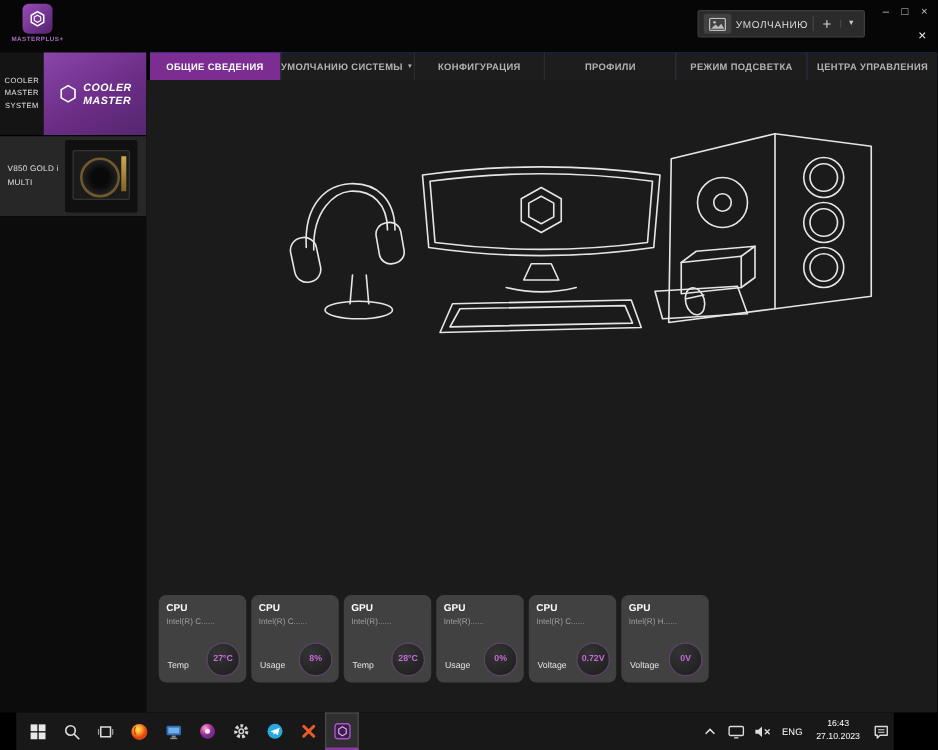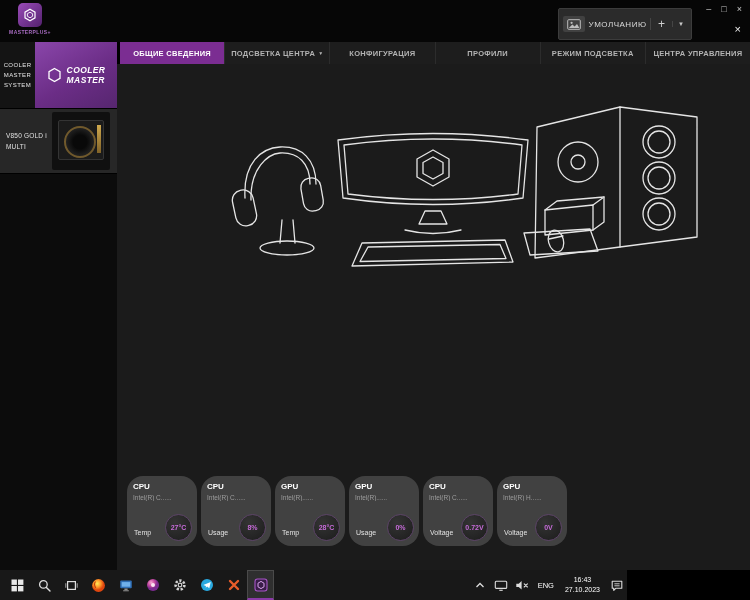--- a/index.html
+++ b/index.html
@@ -11,21 +11,21 @@
   }
   
   .app-window { position:absolute; left:0; top:0; width:750px; height:570px; background:#000; }
 
   
   .titlebar { position:absolute; left:0; top:0; width:750px; height:42px; background:#060606; }
   .mp-logo { position:absolute; left:9px; top:3px; width:42px; text-align:center; }
   .mp-logo-icon { width:24px; height:24px; margin:0 auto; border-radius:5px;
     background:linear-gradient(135deg,#9a4cb8,#53216e); display:flex; align-items:center; justify-content:center; }
   .mp-logo-text { margin-top:2px; font-size:5px; font-weight:bold; letter-spacing:.4px; color:#a86cc2; }
-  .profile { position:absolute; right:58px; top:8px; width:134px; height:32px;
+  .profile { position:absolute; right:58px; top:8px; width:134px; height:22px;
     background:#2b2b2b; border:1px solid #3c3c3c; border-radius:2px; display:flex; align-items:center; cursor:pointer; }
   .profile-img { width:22px; height:16px; margin-left:4px; background:#414141; border-radius:2px;
     display:flex; align-items:center; justify-content:center; }
   .profile-label { flex:1; text-align:center; color:#dcdcdc; font-size:8px; letter-spacing:.5px; }
   .profile-add { color:#d0d0d0; font-size:12px; line-height:12px; padding:0 7px; border-left:1px solid #454545; }
   .profile-caret { color:#c8c8c8; font-size:6px; padding:0 7px 0 5px; border-left:1px solid #454545; }
   .win-controls { position:absolute; top:4px; right:8px; display:flex; gap:10px; color:#c8c8c8; font-size:9px; }
   .win-controls span { cursor:pointer; }
   .panel-close { position:absolute; top:23px; right:9px; color:#f2f2f2; font-size:11px; cursor:pointer; }
 
@@ -56,31 +56,31 @@
   .psu-fan { position:absolute; left:12px; top:14px; width:32px; height:32px; border-radius:50%;
     border:2px solid #70592c; background:radial-gradient(circle,#090909 35%,#242424 75%); }
   .psu-gold { position:absolute; right:9px; top:13px; width:4px; height:28px;
     background:linear-gradient(#cfa94e,#806228); }
 
   
   .main { position:absolute; left:117px; top:64px; width:633px; height:506px; background:#1b1b1b; }
   .illustration { position:absolute; left:95px; top:36px; }
 
   .cards { position:absolute; left:10px; bottom:24px; display:flex; gap:4px; }
-  .card { width:70px; height:70px; background:#414141; border-radius:16px; padding:6px; position:relative; }
+  .card { width:70px; height:70px; background:#414141; border-radius:6px; padding:6px; position:relative; }
   .card-title { font-size:8px; font-weight:bold; color:#fff; }
   .card-sub { font-size:6.5px; color:#9d9d9d; margin-top:3px; white-space:nowrap; overflow:hidden; }
   .card-metric { position:absolute; left:7px; bottom:10px; font-size:7px; color:#e2e2e2; }
   .card-badge { position:absolute; right:5px; bottom:5px; width:27px; height:27px; border-radius:50%;
     background:radial-gradient(circle at 35% 30%, #343434, #1c1c1c); border:1px solid #5c4367;
     display:flex; align-items:center; justify-content:center;
     font-size:7px; font-weight:bold; color:#c66bd9; }
 
   
-  .taskbar { position:absolute; left:0; bottom:0; width:627px; height:30px; background:#181818;
+  .taskbar { position:absolute; left:13px; bottom:0; width:702px; height:30px; background:#181818;
     display:flex; align-items:center; padding-left:4px; }
   .tb-btn { width:27px; height:30px; display:flex; align-items:center; justify-content:center; cursor:pointer; }
   .tb-btn svg { display:block; }
   .tb-btn.active { background:#2f2f2f; border:1px solid #4a4a4a; border-bottom:2px solid #8a3aa6; }
   .tray { margin-left:auto; display:flex; align-items:center; height:100%; }
   .tray-btn { width:21px; height:30px; display:flex; align-items:center; justify-content:center; cursor:pointer; }
   .tray-lang { color:#fff; font-size:7.5px; padding:0 5px; cursor:pointer; }
   .tray-clock { color:#fff; font-size:7px; line-height:1.5; text-align:center; padding:0 6px; cursor:pointer; }
 </style>
 </head>
@@ -119,21 +119,21 @@
         <span>×</span>
       </div>
       <div class="panel-close">×</div>
     </div>
 
     <div class="nav">
       <div class="tab active">
         <span>ОБЩИЕ СВЕДЕНИЯ</span>
       </div>
       <div class="tab">
-        <span>ПОДСВЕТКА ЦЕНТРА</span>
+        <span>УМОЛЧАНИЮ СИСТЕМЫ</span>
         <span class="caret">▼</span>
       </div>
       <div class="tab">
         <span>КОНФИГУРАЦИЯ</span>
       </div>
       <div class="tab">
         <span>ПРОФИЛИ</span>
       </div>
       <div class="tab">
         <span>РЕЖИМ ПОДСВЕТКА</span>

